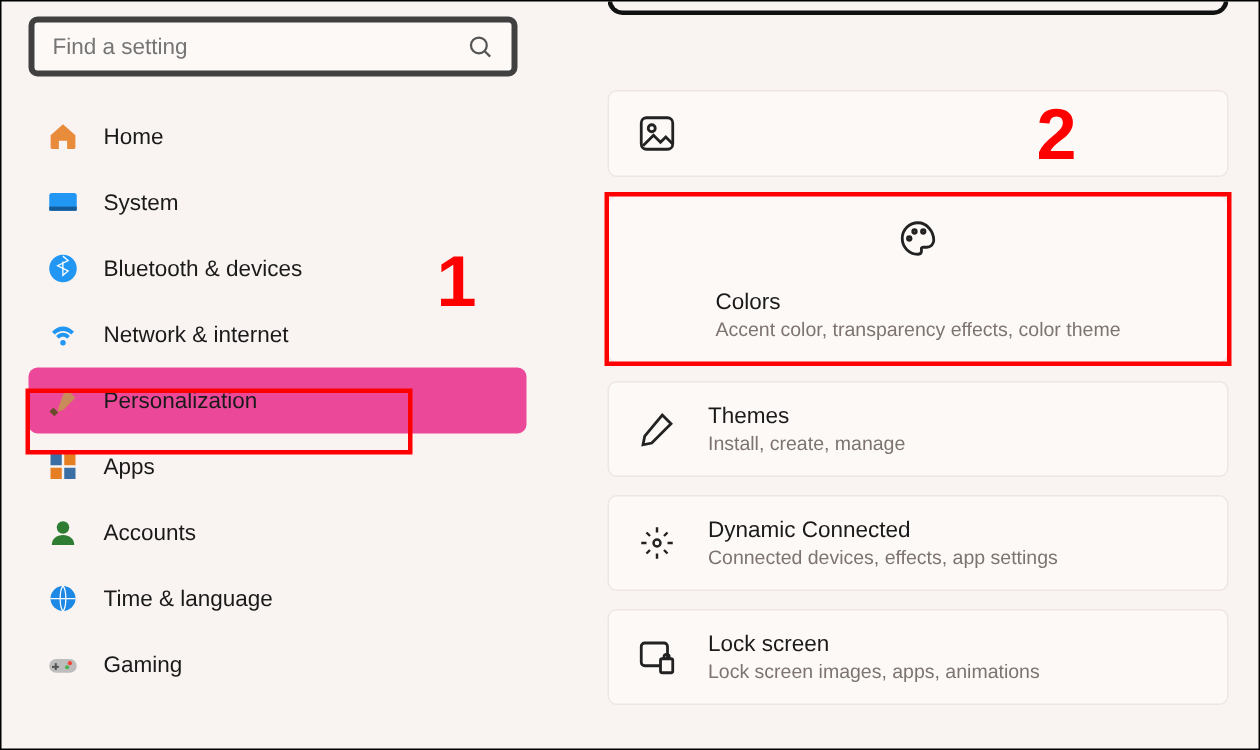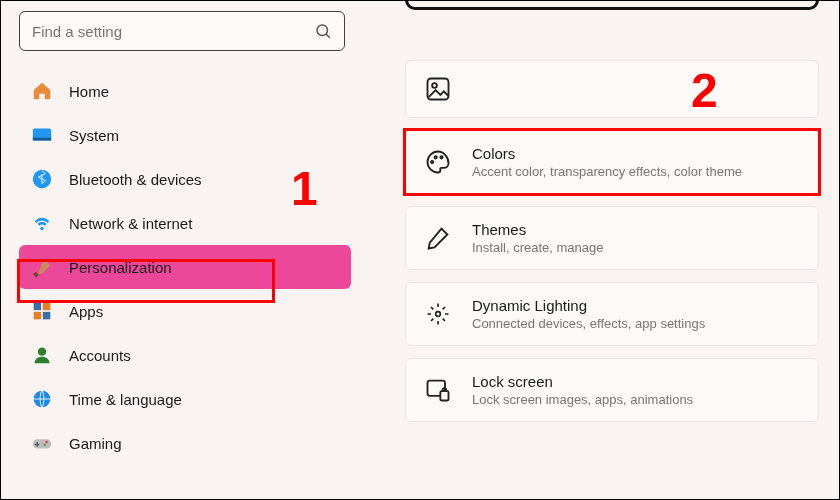--- a/index.html
+++ b/index.html
@@ -16,21 +16,21 @@
   .layout { display: flex; width: 100%; height: 100%; }
   
   .sidebar {
     width: 360px; flex: 0 0 360px;
     padding: 10px 10px 0 18px;
   }
   .search {
     display: flex; align-items: center;
     height: 40px;
     background: #fdf9f7;
-    border: 1px solid #404040;
+    border: 4px solid #404040;
     border-radius: 6px;
     padding: 0 12px;
     margin-bottom: 18px;
     width: 326px;
   }
   .search input {
     flex: 1; border: none; outline: none; background: transparent;
     font-size: 15px; color: #444;
   }
   .search .si { width: 18px; height: 18px; stroke: #555; }
@@ -208,21 +208,21 @@
     <div class="topbar"></div>
 
     <div class="card">
       <svg class="card-icon" viewBox="0 0 24 24" stroke-width="1.6">
         <rect x="3" y="3" width="18" height="18" rx="3"></rect>
           <circle cx="9" cy="9" r="2"></circle>
           <path d="M4 19l6-6 4 4 3-3 4 4"></path>
       </svg>
     </div>
 
-    <div class="card" style="position:relative;">
+    <div class="card" style="position:relative;flex-direction:column;">
       <svg class="card-icon" viewBox="0 0 24 24" stroke-width="1.6">
         <path d="M12 3a9 9 0 1 0 0 18c1.5 0 2-1 2-2s-.5-2 1-2h2a4 4 0 0 0 4-4c0-5-4-10-9-10z"></path>
         <circle cx="7" cy="12" r="1"></circle>
           <circle cx="10" cy="8" r="1"></circle>
           <circle cx="15" cy="8" r="1"></circle>
       </svg>
       <div class="card-text">
         <span class="card-title">Colors</span>
         <span class="card-sub">Accent color, transparency effects, color theme</span>
       </div>
@@ -238,21 +238,21 @@
         <span class="card-sub">Install, create, manage</span>
       </div>
     </div>
 
     <div class="card">
       <svg class="card-icon" viewBox="0 0 24 24" stroke-width="1.4">
         <circle cx="12" cy="12" r="2"></circle>
         <path d="M12 3v3M12 18v3M3 12h3M18 12h3M6 6l2 2M16 16l2 2M18 6l-2 2M8 16l-2 2"></path>
       </svg>
       <div class="card-text">
-        <span class="card-title">Dynamic Lighting</span>
+        <span class="card-title">Dynamic Connected</span>
         <span class="card-sub">Connected devices, effects, app settings</span>
       </div>
     </div>
 
     <div class="card" style="margin-bottom:16px;">
       <svg class="card-icon" viewBox="0 0 24 24" stroke-width="1.6">
         <rect x="3" y="4" width="15" height="13" rx="2"></rect>
         <rect x="14" y="13" width="7" height="8" rx="1" fill="#fdf9f7"></rect>
         <path d="M16 13v-1a1.5 1.5 0 0 1 3 0v1"></path>
       </svg>

